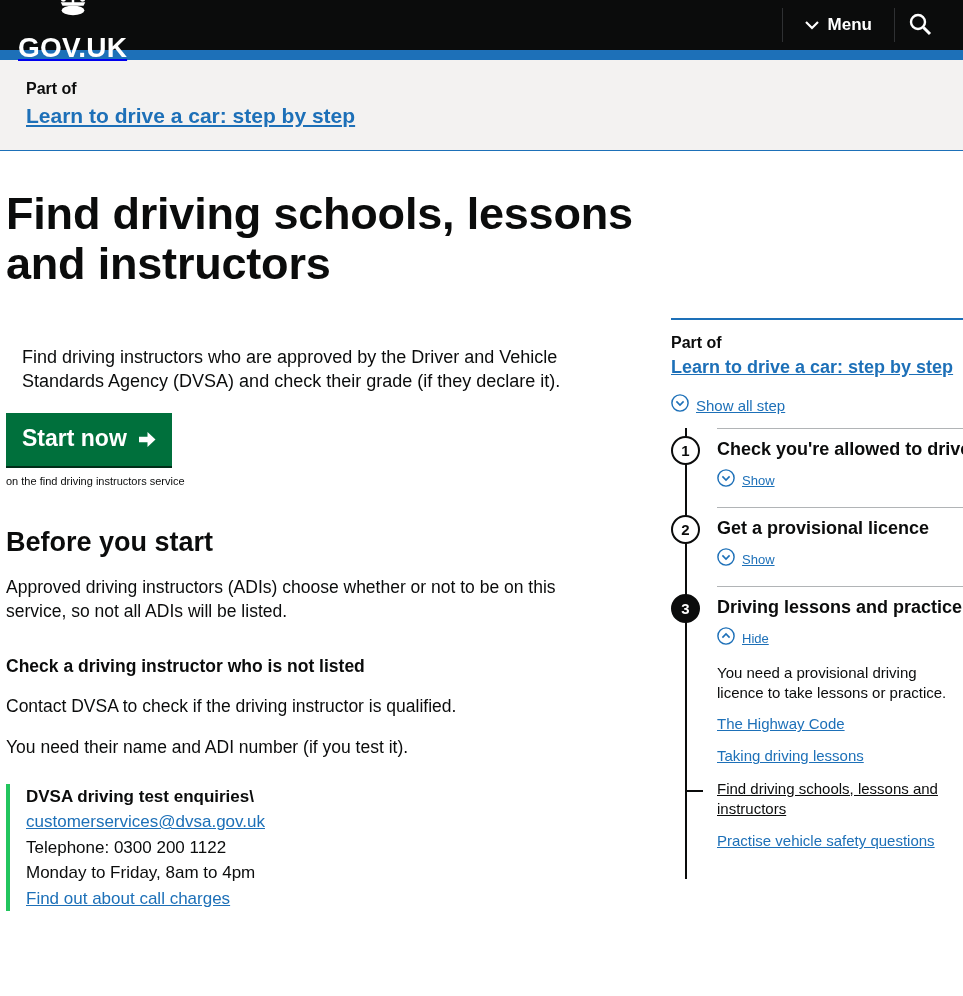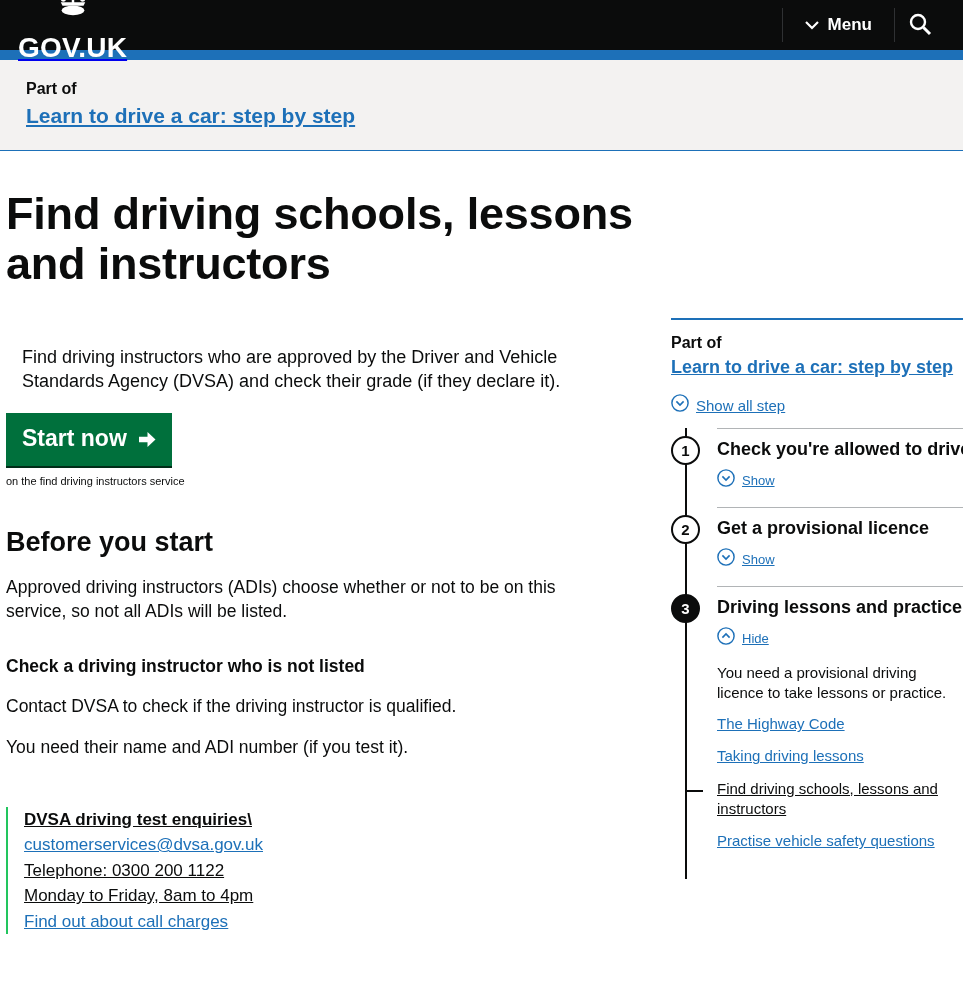--- a/index.html
+++ b/index.html
@@ -137,26 +137,25 @@
     margin: 18px 0 0 0;
     max-width: 600px;
   }
   h3.sub {
     font-size: 17.5px;
     font-weight: bold;
     margin: 32px 0 0 0;
   }
 
   .contact {
-    margin: 47px 0 0 0;
+    margin: 24px 0 0 0;
     padding-left: 16px;
-    border-left: 2px solid #22c55e;
+    border-left: 4px solid #22c55e;
     font-size: 17px;
     line-height: 1.5;
-    text-decoration: underline;
   }
   .contact .c-title { font-weight: bold; }
   .contact a { color: #1d70b8; text-decoration: underline; }
   .contact div { }
 
   
   .side-inner { border-top: 2px solid #1d70b8; padding-top: 14px; }
   .side-partof-label { font-size: 16px; font-weight: bold; margin: 0 0 5px 0; }
   .side-partof-link {
     font-size: 18px; font-weight: bold; color: #1d70b8;

